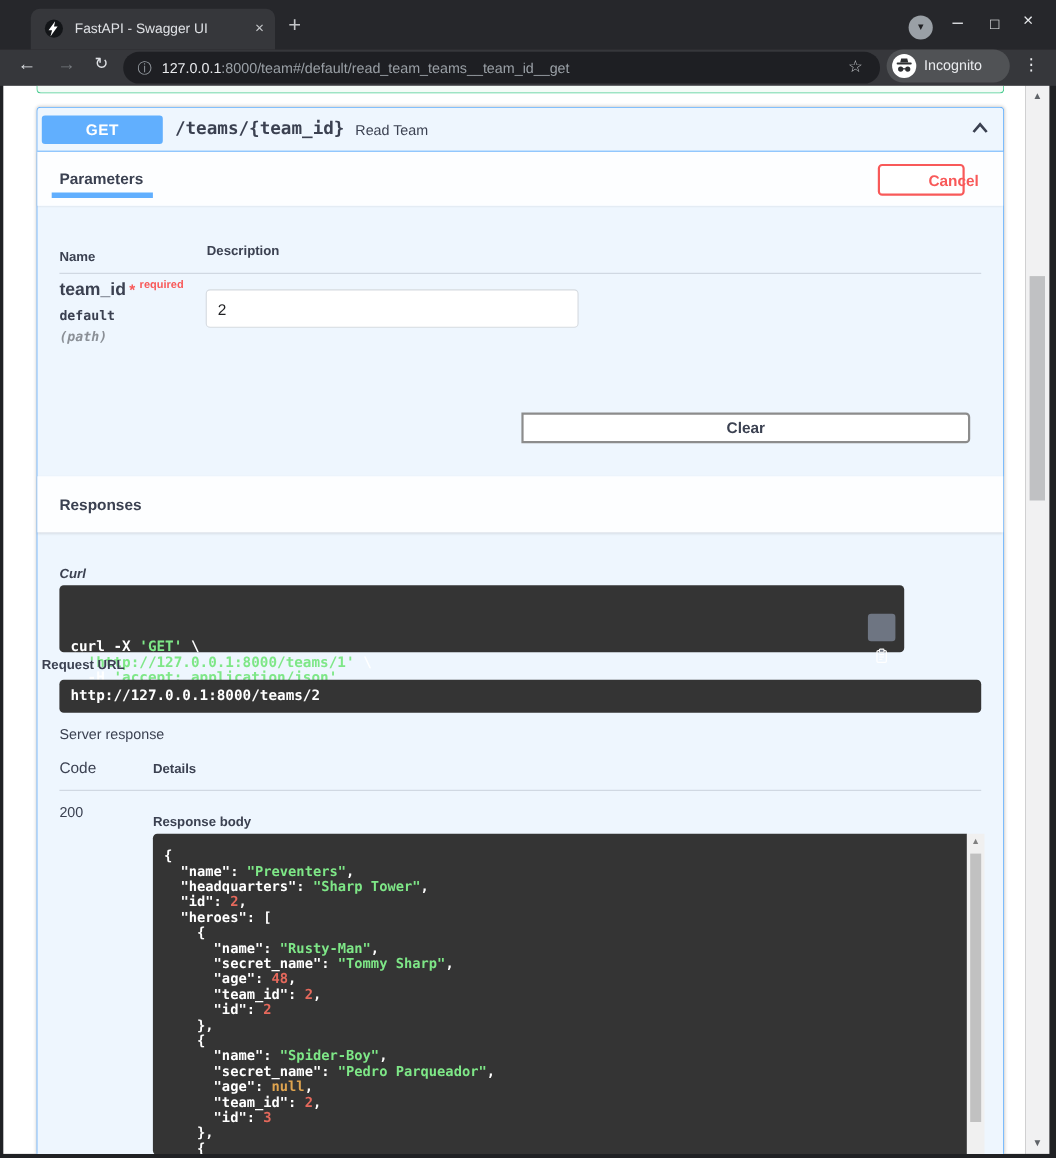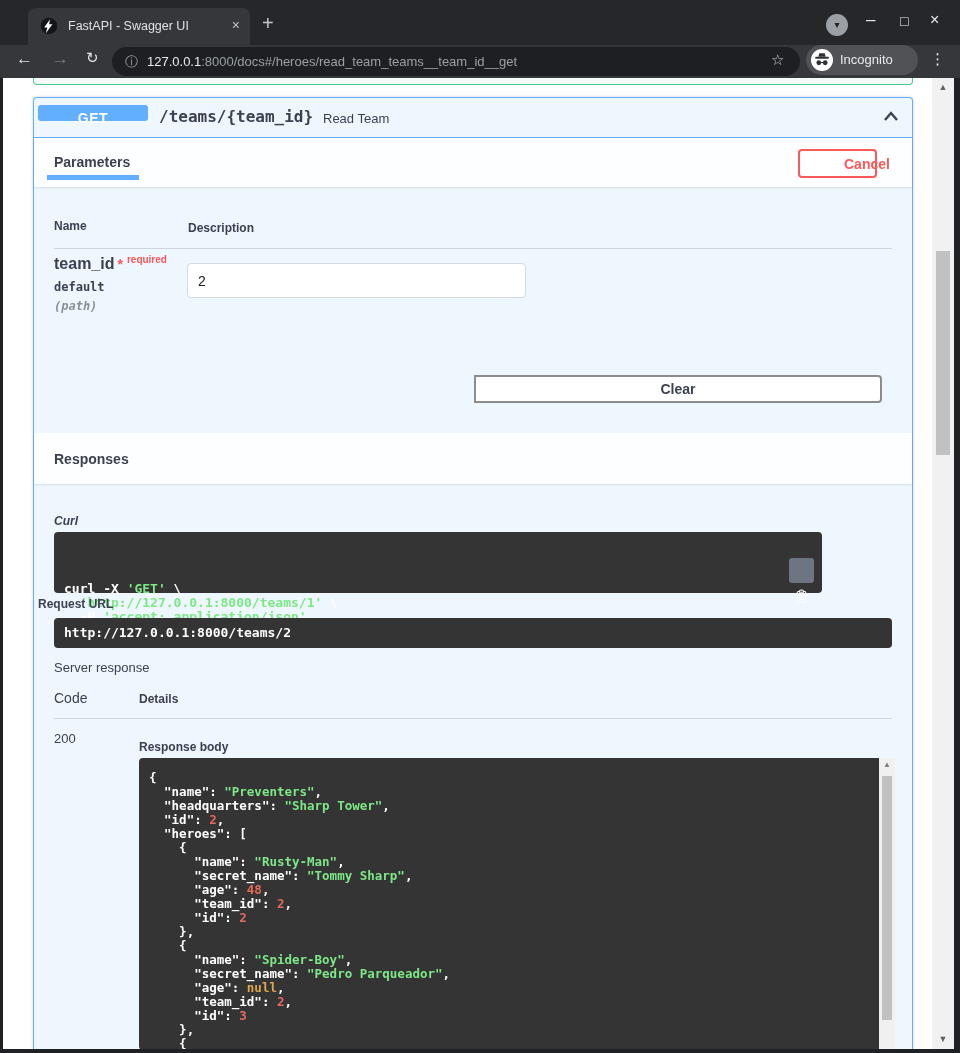--- a/index.html
+++ b/index.html
@@ -39,21 +39,21 @@
   
   .green-sliver { position:absolute; left:30px; top:0px; width:880px; height:7px; background:#f4fbf7;
     border:1px solid var(--green-block); border-top:none; border-radius:0 0 4px 4px; }
 
   .opblock { position:absolute; left:30px; top:19px; width:880px; height:952px;
     border:1px solid var(--section-border); border-bottom:none; border-radius:4px 4px 0 0;
     background:var(--block-tint); box-shadow:0 0 3px rgba(0,0,0,.19); }
   
 
   .op-header { position:absolute; left:0; top:0; width:878px; height:40px; border-bottom:1px solid var(--section-border); }
-  .method-badge { position:absolute; left:4px; top:7px; width:110px; height:16px; background:var(--method-get);
+  .method-badge { position:absolute; left:4px; top:7px; width:110px; height:26px; background:var(--method-get);
     color:#fff; font-weight:bold; font-size:14px; text-align:center; line-height:26px; border-radius:3px; letter-spacing:.5px; border:none; }
   .op-path { position:absolute; left:125px; top:9px; font-size:16px; font-weight:bold; color:#3b4151; font-family:"DejaVu Sans Mono",monospace; }
   .op-summary { position:absolute; left:289px; top:13px; font-size:13px; color:#3b4151; }
   .collapse-btn { position:absolute; right:10px; top:9px; width:22px; height:22px; background:none; border:none; }
 
   .sec-header { position:absolute; left:0; width:878px; background:rgba(255,255,255,.85); box-shadow:0 1px 2px rgba(0,0,0,.1); }
   .params-header { top:40px; height:49px; }
   .responses-header { top:335px; height:51px; }
   .sec-title { position:absolute; left:20px; font-size:14px; font-weight:bold; color:#3b4151; }
   .params-header .sec-title { top:16px; }
@@ -128,21 +128,21 @@
   <span class="win-max">□</span>
   <span class="win-close">×</span>
 </div>
 
 <div class="toolbar">
   <span class="nav-back">←</span>
   <span class="nav-fwd">→</span>
   <span class="nav-reload">↻</span>
   <div class="url-pill">
     <span class="url-info">ⓘ</span>
-    <span class="url-text"><span class="url-host">127.0.0.1</span><span class="url-rest">:8000/docs#/heroes/read_team_teams__team_id__get</span></span>
+    <span class="url-text"><span class="url-host">127.0.0.1</span><span class="url-rest">:8000/team#/default/read_team_teams__team_id__get</span></span>
   </div>
   <span class="star">☆</span>
   <div class="incog-pill">
     <span class="incog-circle">
       <svg viewBox="0 0 24 24" width="22" height="22">
         <rect x="4.5" y="8.5" width="15" height="2" rx="1" fill="#2e3033"></rect>
         <path d="M8 8.5 9 4.5h6l1 4z" fill="#2e3033"></path>
         <circle cx="8.5" cy="15" r="2.6" fill="#2e3033"></circle>
         <circle cx="15.5" cy="15" r="2.6" fill="#2e3033"></circle>
         <rect x="10.5" y="14.2" width="3" height="1.2" fill="#2e3033"></rect>
@@ -169,21 +169,21 @@
           </svg>
       </button>
     </div>
 
     <div class="sec-header params-header">
       <span class="sec-title">Parameters</span>
       <span class="tab-underline"></span>
       <button class="cancel-btn">Cancel</button>
     </div>
 
-    <span class="col-head" style="left:20px; top:121px;">Name</span>
+    <span class="col-head" style="left:20px; top:128px;">Name</span>
     <span class="col-head" style="left:154px; top:123px;">Description</span>
     <div class="divider" style="top:150px;"></div>
 
     <div class="param-name"><span>team_id</span><span class="req-star">*</span><span class="req-label">required</span></div>
     <span class="param-type mono">default</span>
     <span class="param-loc mono">(path)</span>
     <input class="param-input" value="2" style="">
 
     <button class="clear-btn">Clear</button>
 

